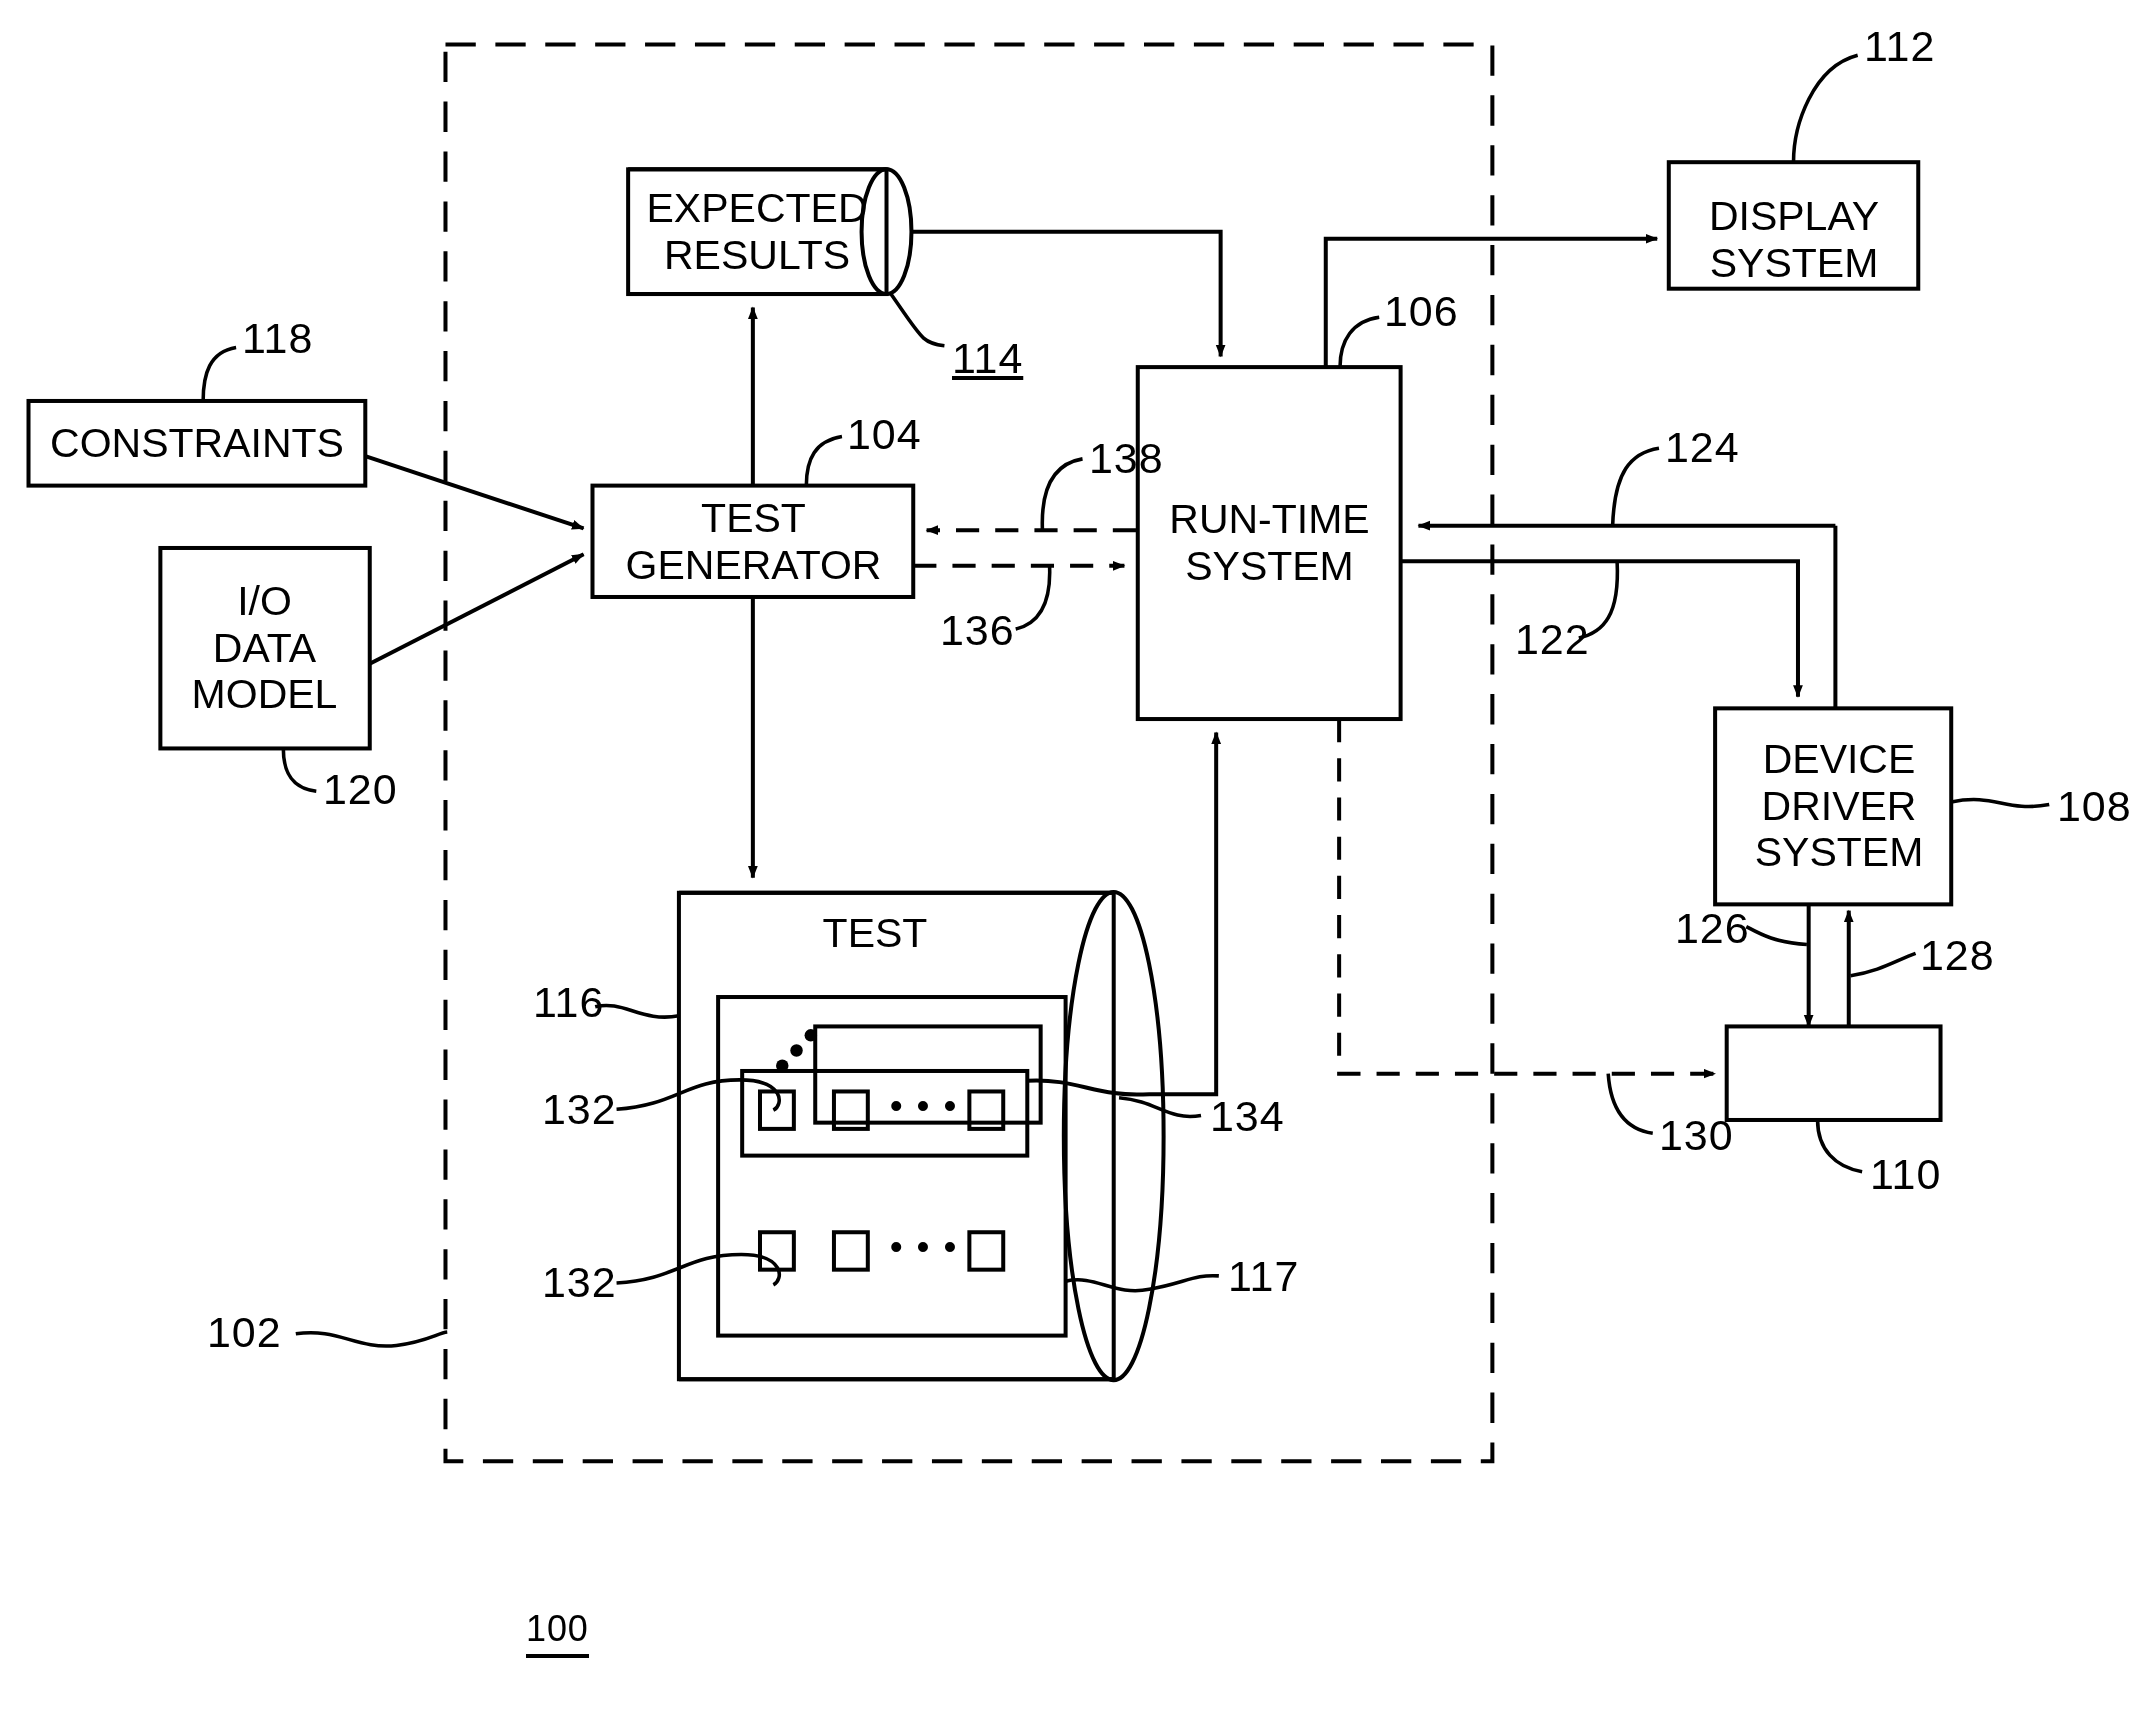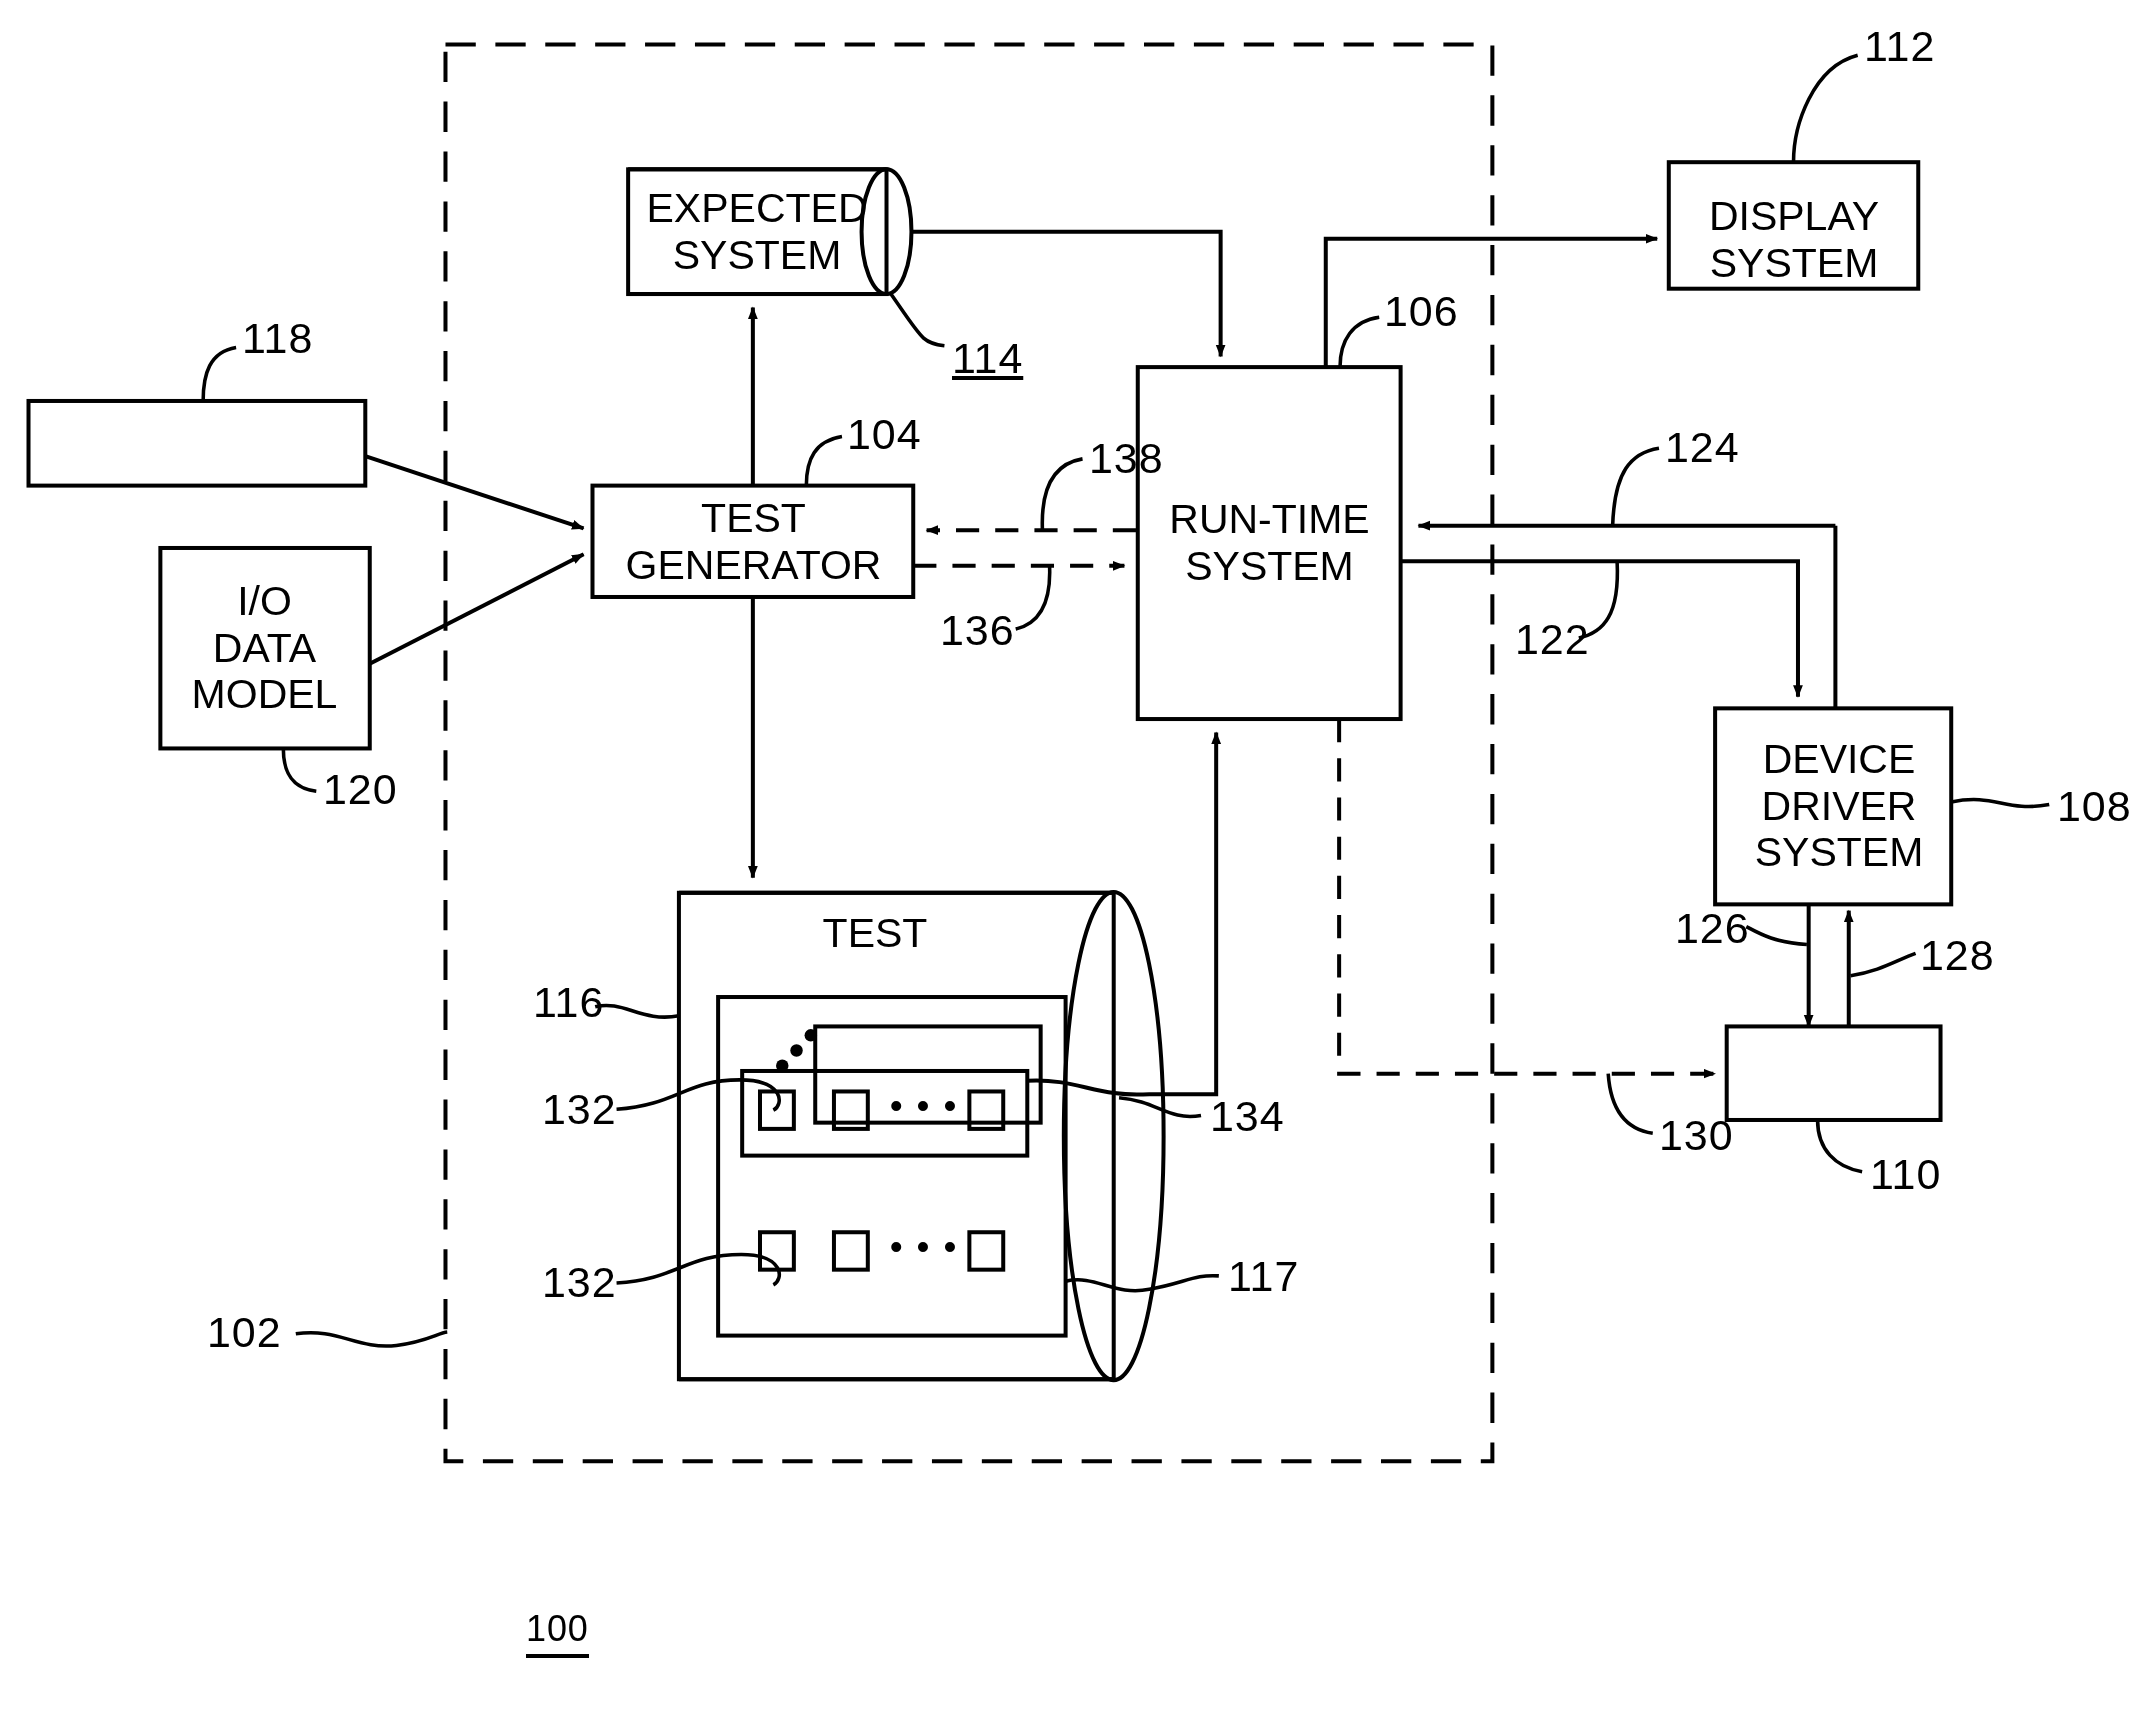--- a/index.html
+++ b/index.html
@@ -177,22 +177,23 @@
 
       <path d="M1196,1438 C1230,1430 1250,1455 1290,1447 C1330,1440 1340,1430 1368,1432" stroke-width="4"></path>
 
       <path d="M332,1497 C380,1490 400,1515 445,1510 C478,1506 492,1496 502,1495" stroke-width="4"></path>
 
     </g>
   </svg>
 
 
   <div class="boxlabel" style="left:628px; top:169px; width:258px; height:125px;">EXPECTED
-SYSTEM</div>
-
+RESULTS</div>
+
+  <div class="boxlabel" style="left:28.5px; top:401px; width:337px; height:85px;">CONSTRAINTS</div>
 
   <div class="boxlabel" style="left:160px; top:548px; width:209px; height:200px;">I/O
 DATA
 MODEL</div>
 
   <div class="boxlabel" style="left:593px; top:486px; width:321px; height:111px;">TEST
 GENERATOR</div>
 
   <div class="boxlabel" style="left:1138px; top:367px; width:263px; height:352px;">RUN-TIME
 SYSTEM</div>

